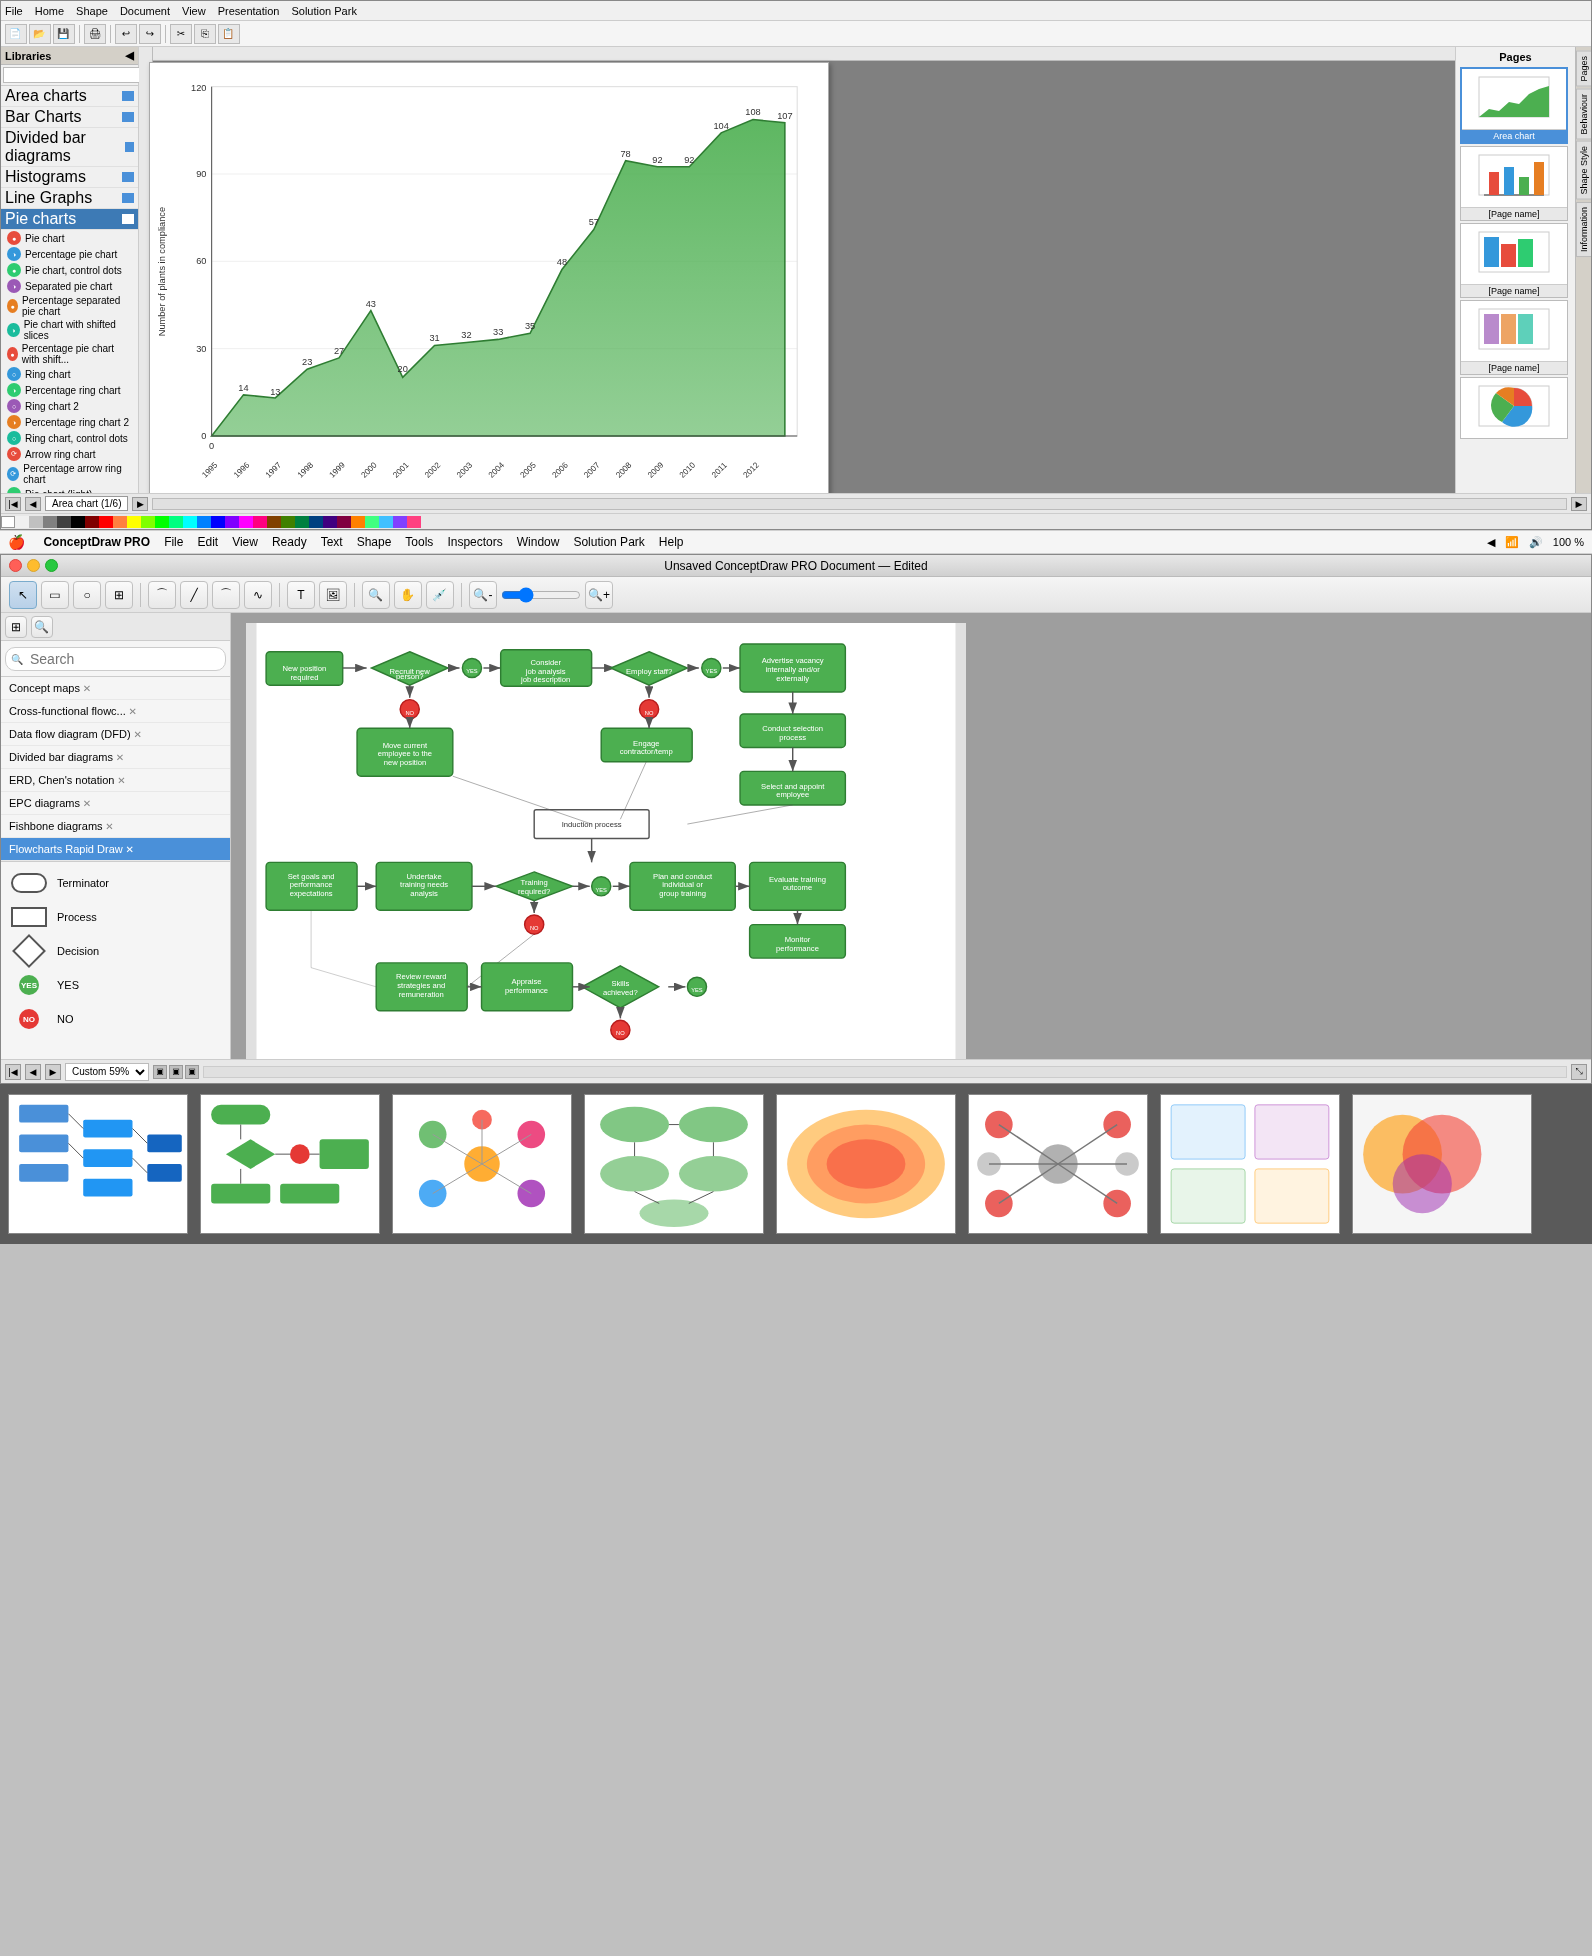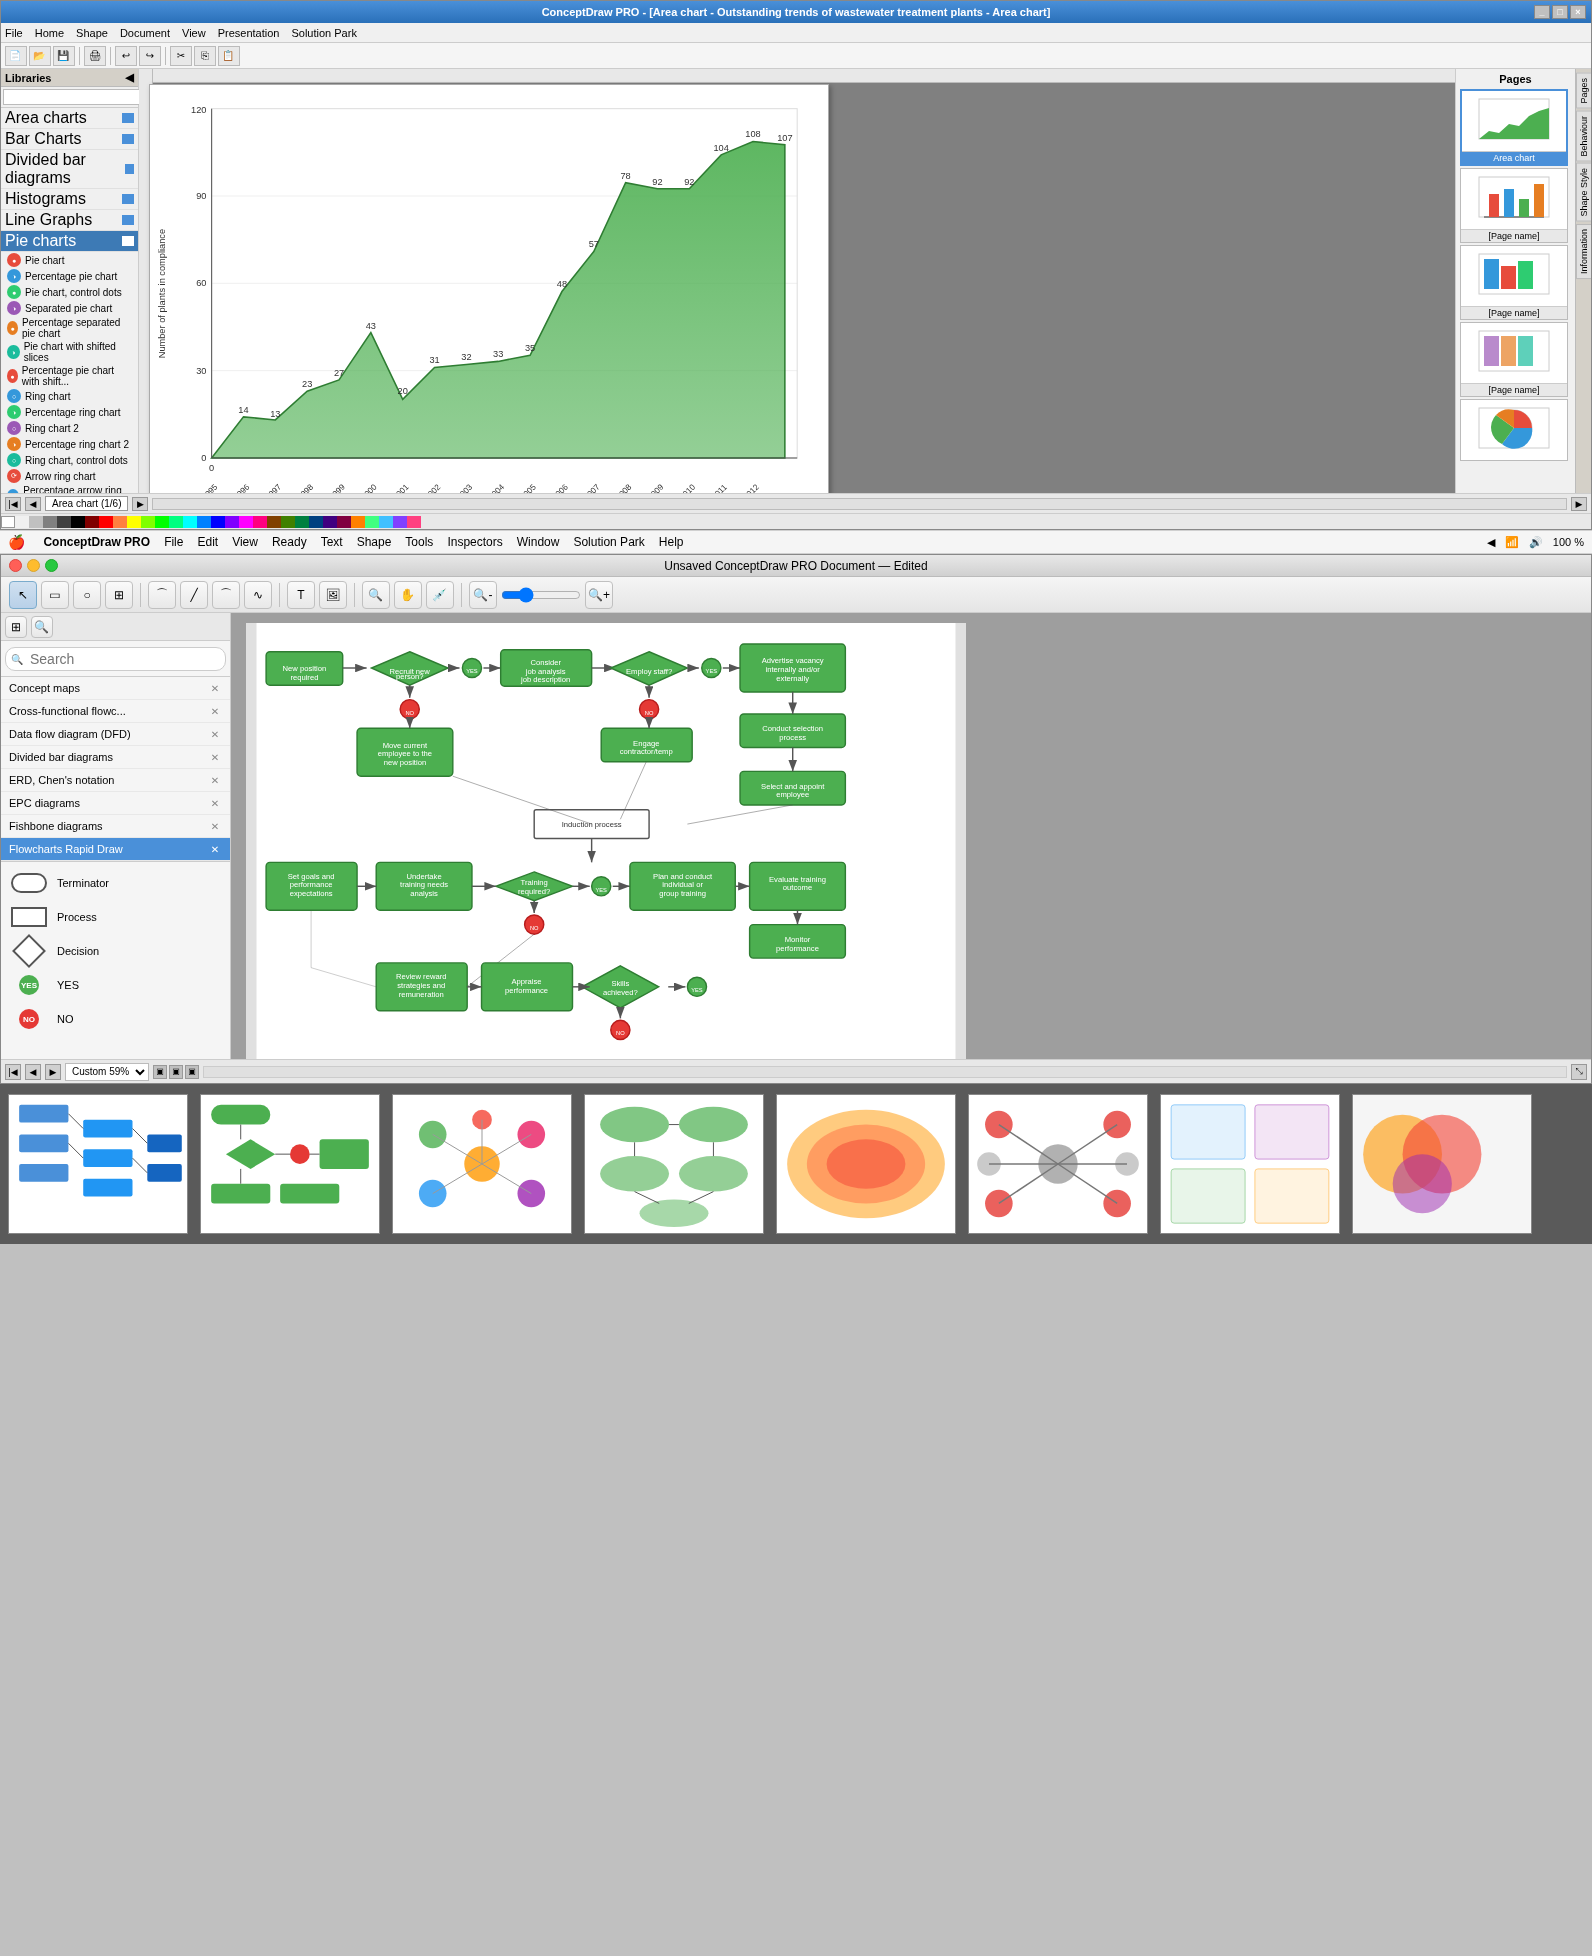--- a/index.html
+++ b/index.html
@@ -399,21 +399,21 @@
       font-size: 10px; color: #888;
     }
     .lib-categories {
       overflow-y: auto;
       flex: none;
       border-bottom: 1px solid #ccc;
     }
     .lib-cat-item {
       display: flex;
       align-items: center;
-      justify-content: space-between;
+      justify-content: flex-start;
       padding: 4px 8px;
       font-size: 11px;
       cursor: pointer;
       border-bottom: 1px solid #e8e8e8;
     }
     .lib-cat-item.active { background: #4a90d9; color: white; }
     .lib-cat-item .x-btn {
       font-size: 10px; color: #888;
       width: 14px; height: 14px;
       display: inline-flex; align-items: center; justify-content: center;
@@ -564,28 +564,20 @@
     .fc-text { font-size: 8px; fill: white; text-anchor: middle; dominant-baseline: middle; font-family: Arial; }
     .fc-text-dark { font-size: 8px; fill: #333; text-anchor: middle; dominant-baseline: middle; font-family: Arial; }
     .fc-line { stroke: #555; stroke-width: 1.5; fill: none; marker-end: url(#arrowhead); }
     .fc-line-plain { stroke: #555; stroke-width: 1; fill: none; }
   </style>
 </head>
 <body>
 
 <div class="top-window">
 
-  <div class="win-titlebar">
-    <span>ConceptDraw PRO - [Area chart - Outstanding trends of wastewater treatment plants - Area chart]</span>
-    <div class="win-controls">
-      <span>_</span>
-      <span>□</span>
-      <span>×</span>
-    </div>
-  </div>
 
   <div class="win-menubar">
     <span>File</span>
     <span>Home</span>
     <span>Shape</span>
     <span>Document</span>
     <span>View</span>
     <span>Presentation</span>
     <span>Solution Park</span>
   </div>

